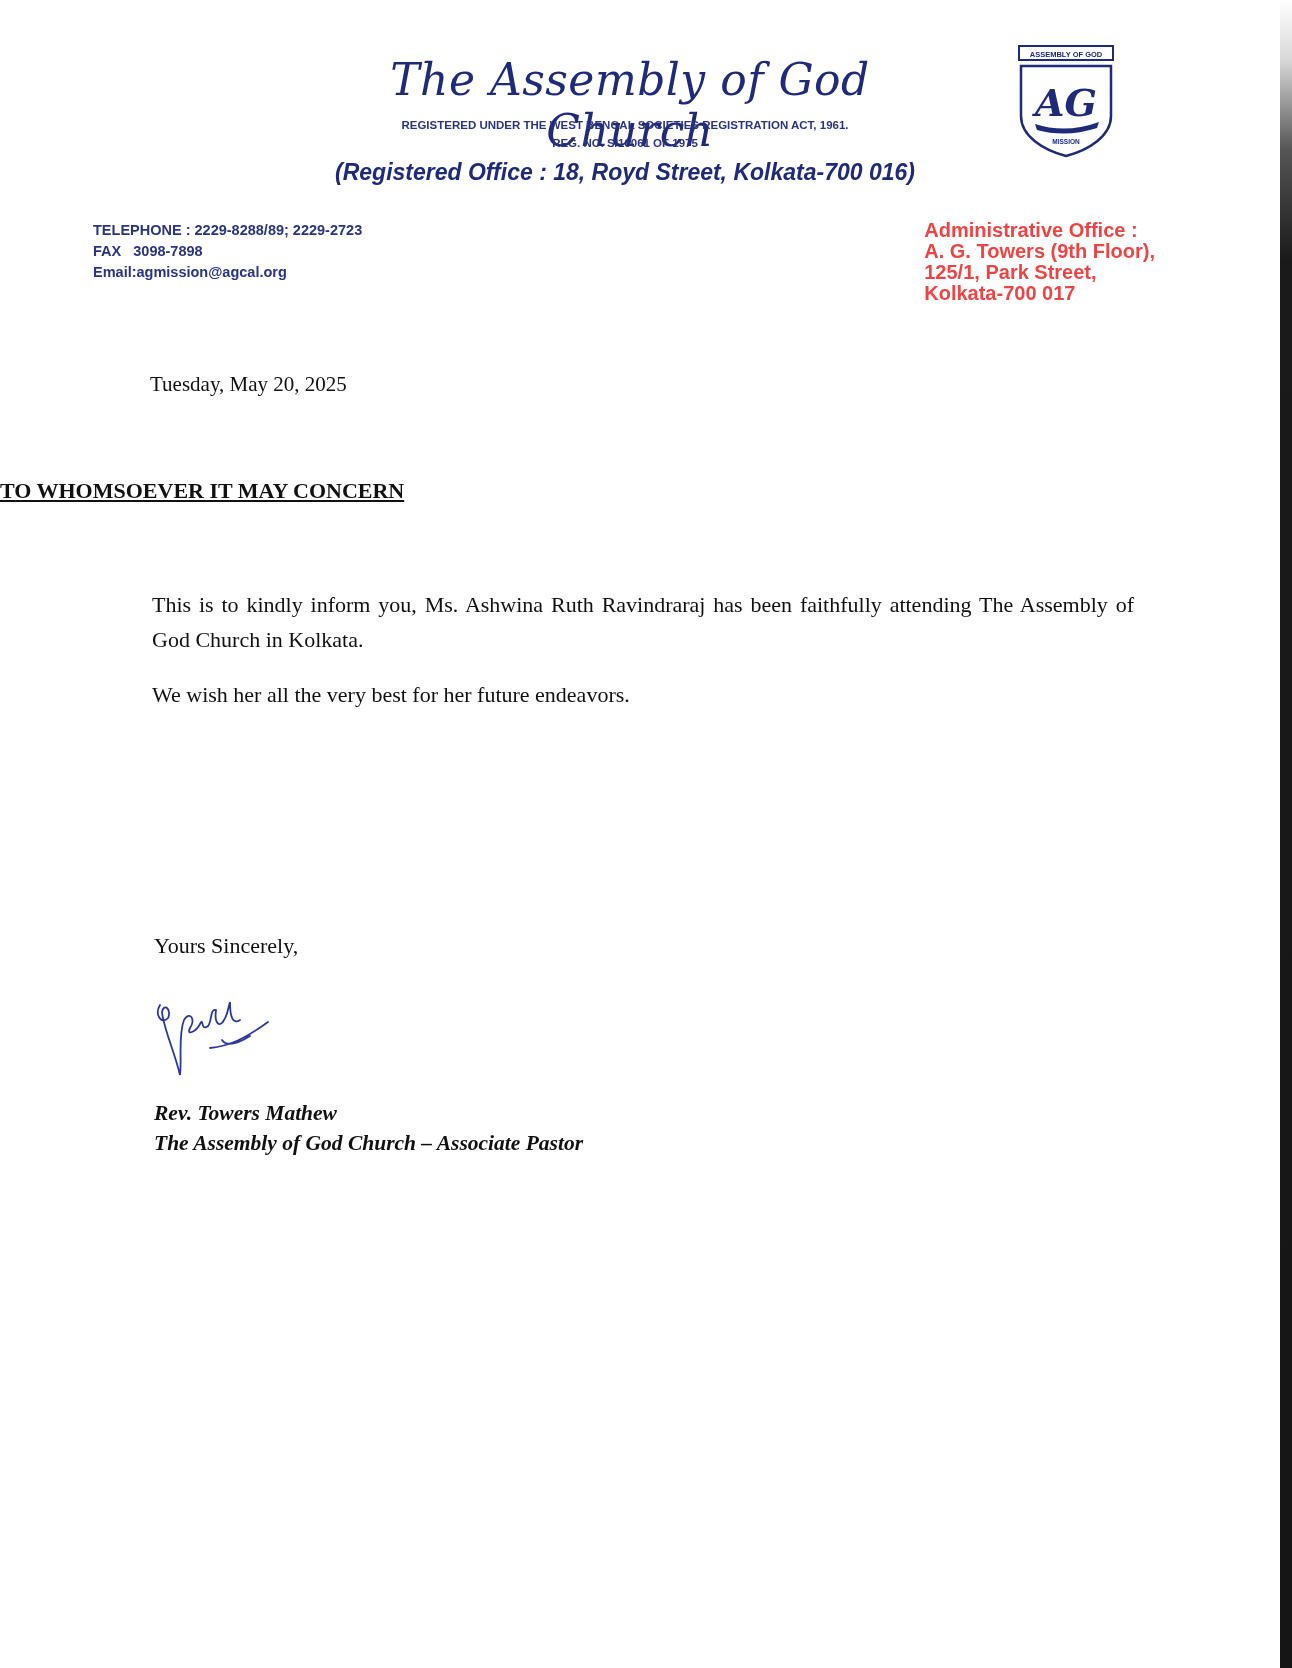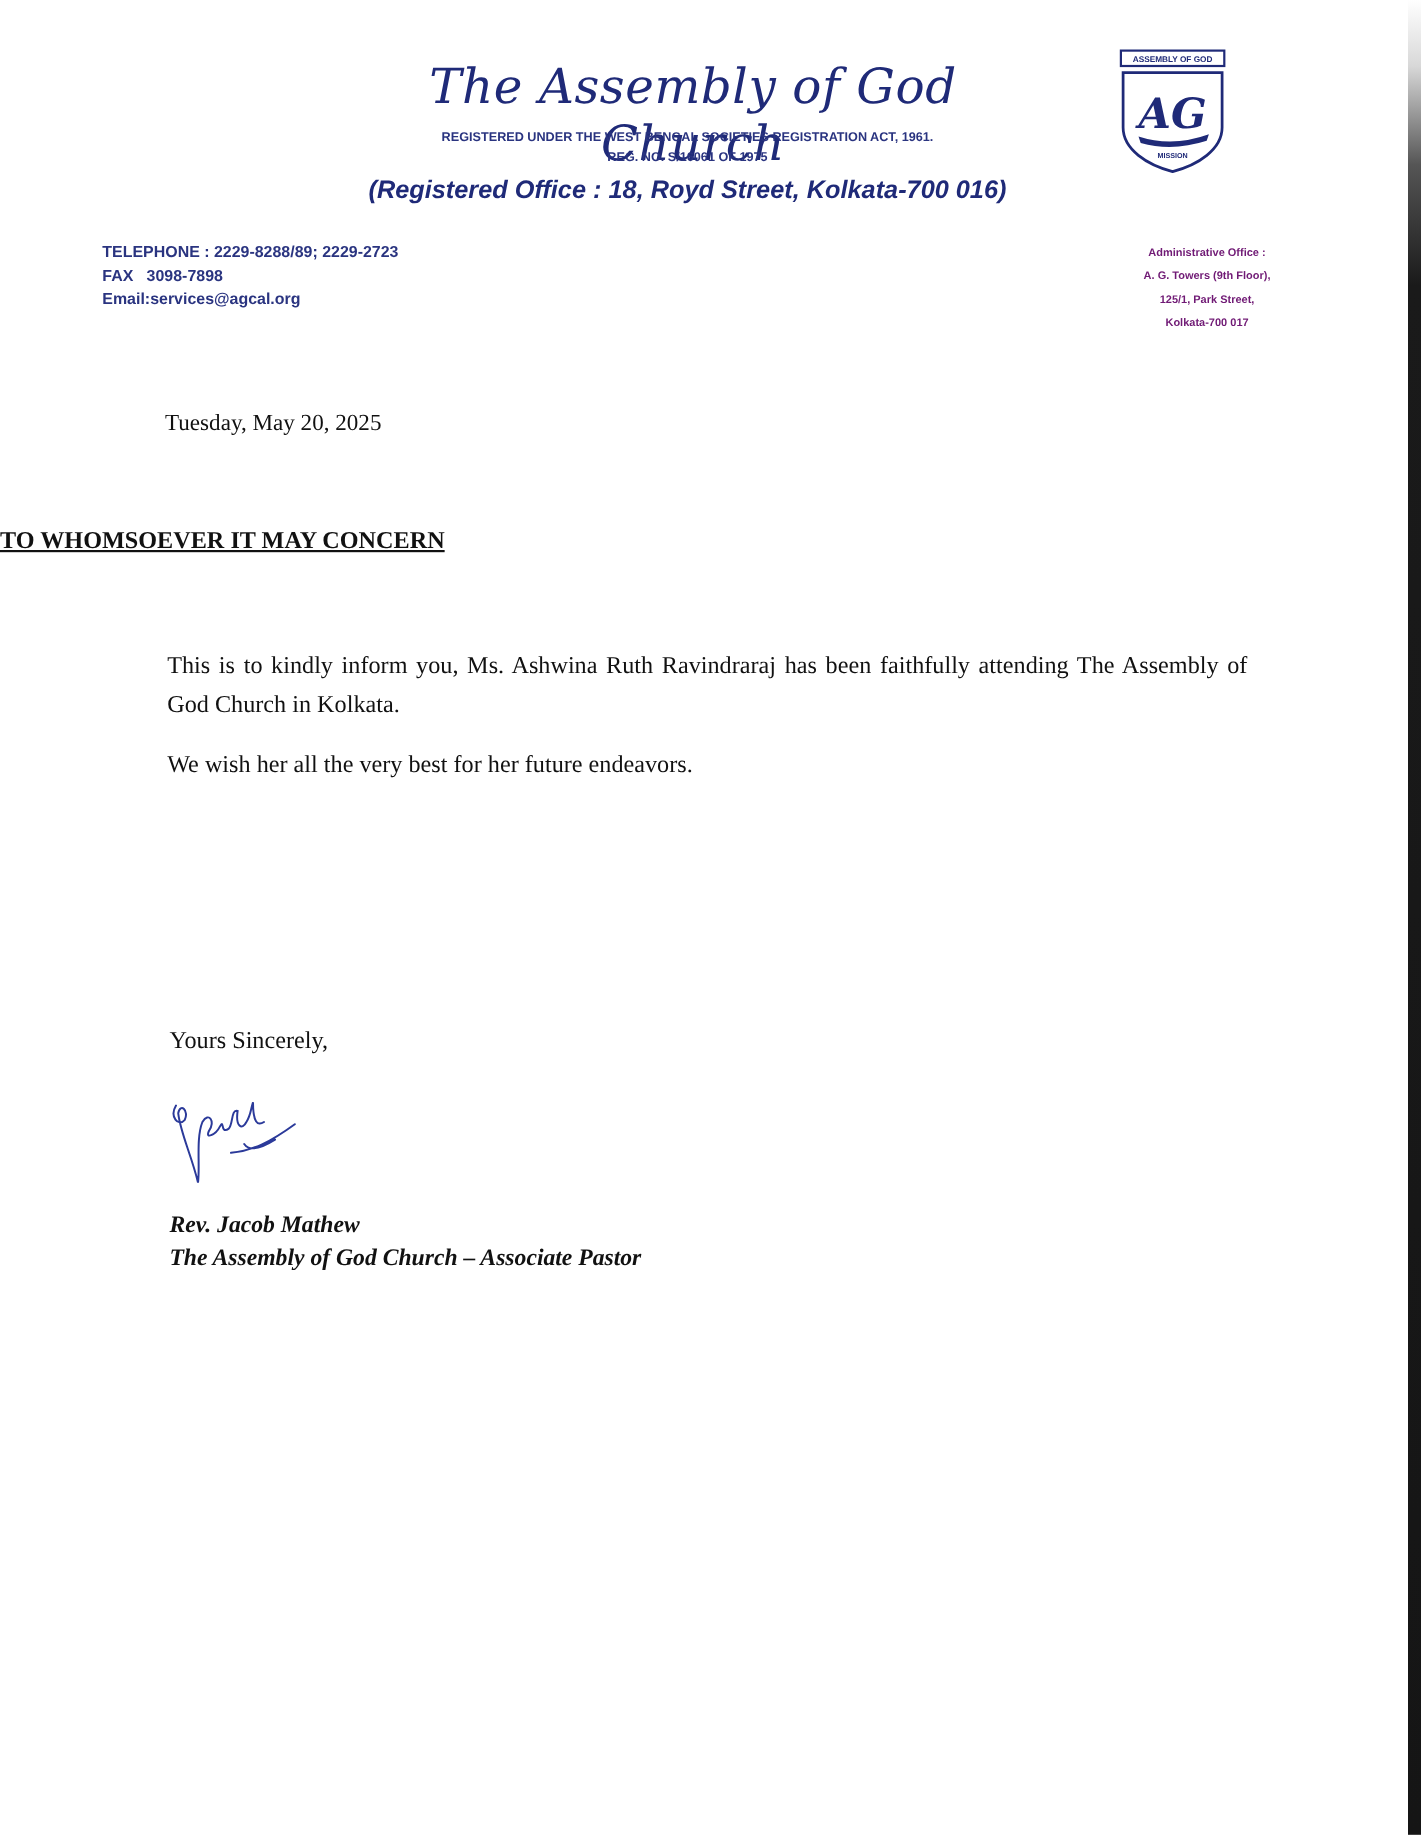--- a/index.html
+++ b/index.html
@@ -28,22 +28,22 @@
   .regoffice {
     position: absolute; left: 290px; top: 159px; width: 670px; text-align: center;
     font-family: "Liberation Sans", sans-serif; font-weight: bold; font-style: italic; font-size: 23px; color: #1f2a78;
   }
   .logo { position: absolute; left: 1017px; top: 44px; width: 98px; height: 114px; }
   .contact {
     position: absolute; left: 93px; top: 220px;
     font-family: "Liberation Sans", sans-serif; font-weight: bold; font-size: 14.5px; color: #2a3480; line-height: 21px;
   }
   .admin {
-    position: absolute; right: 137px; top: 220px; text-align: center;
-    font-family: "Liberation Sans", sans-serif; font-weight: bold; font-size: 10px; color: #701a75; line-height: 21px;
+    position: absolute; right: 137px; top: 220px; text-align: left;
+    font-family: "Liberation Sans", sans-serif; font-weight: bold; font-size: 20px; color: #ef4444; line-height: 21px;
   }
   .date { position: absolute; left: 150px; top: 372px; font-size: 21px; color: #111; }
   .subject {
     position: absolute; left: 0; top: 478px; width: 1228px; text-align: left;
     font-size: 22px; font-weight: bold; color: #111; text-decoration: underline;
   }
   .body {
     position: absolute; left: 152px; top: 587px; width: 982px;
     font-size: 22px; color: #111; line-height: 35px;
   }
@@ -71,21 +71,21 @@
   <text x="49" y="12.5" text-anchor="middle" font-family="Liberation Sans, sans-serif" font-size="7.5" font-weight="bold" fill="#1f2a78">ASSEMBLY OF GOD</text>
   <path d="M4 22 H94 V72 C94 92 72 106 49 112 C26 106 4 92 4 72 Z" fill="none" stroke="#1f2a78" stroke-width="2.5"></path>
   <text x="49" y="72" text-anchor="middle" font-family="DejaVu Serif, serif" font-size="38" font-style="italic" font-weight="bold" fill="#1f2a78">AG</text>
   <path d="M18 80 Q49 90 82 78 L80 84 Q49 94 20 86 Z" fill="#1f2a78"></path>
   <text x="49" y="100" text-anchor="middle" font-family="Liberation Sans, sans-serif" font-size="6.5" font-weight="bold" fill="#1f2a78">MISSION</text>
 </svg>
 
 <div class="contact">
   <div>TELEPHONE : 2229-8288/89; 2229-2723</div>
   <div style="white-space:pre;">FAX   3098-7898</div>
-  <div>Email:services@agcal.org</div>
+  <div>Email:agmission@agcal.org</div>
 </div>
 
 <div class="admin">
   <div>Administrative Office :</div>
   <div>A. G. Towers (9th Floor),</div>
   <div>125/1, Park Street,</div>
   <div>Kolkata-700 017</div>
 </div>
 
 <div class="date">Tuesday, May 20, 2025</div>
@@ -96,15 +96,15 @@
   <p>We wish her all the very best for her future endeavors.</p>
 </div>
 
 <div class="closing">Yours Sincerely,</div>
 
 <svg class="sig" viewBox="0 0 120 100">
   <path d="M10 15 C4 25 12 35 18 28 C22 20 14 12 12 22 C14 40 24 60 30 85 C32 70 28 45 34 30 C40 20 46 30 40 38 C36 46 46 42 50 34 C54 26 50 42 58 36 C62 32 60 18 66 20 C64 34 70 38 74 30 C78 24 78 18 80 12 C80 30 84 34 90 30 M72 50 C76 56 84 56 100 46 M60 58 C80 56 96 48 118 32" fill="none" stroke="#2b3a9a" stroke-width="1.8" stroke-linecap="round"></path>
 </svg>
 
 <div class="signer">
-  <div>Rev. Jacob Mathew</div>
+  <div>Rev. Towers Mathew</div>
   <div>The Assembly of God Church – Associate Pastor</div>
 </div>
 
 </body></html>

